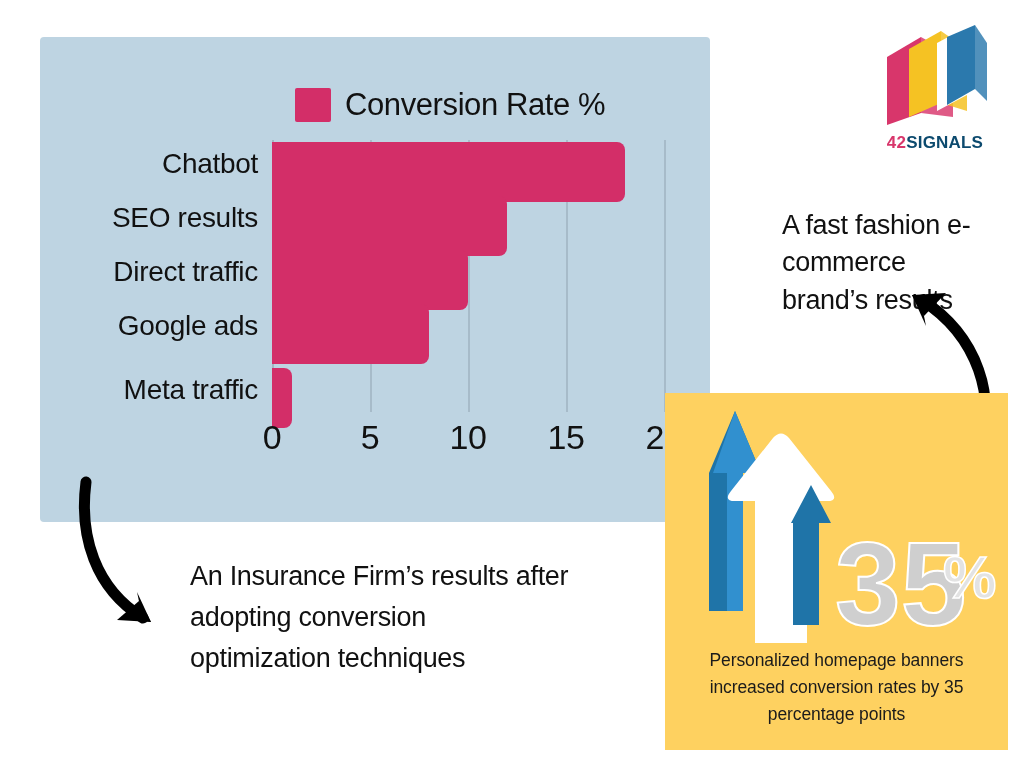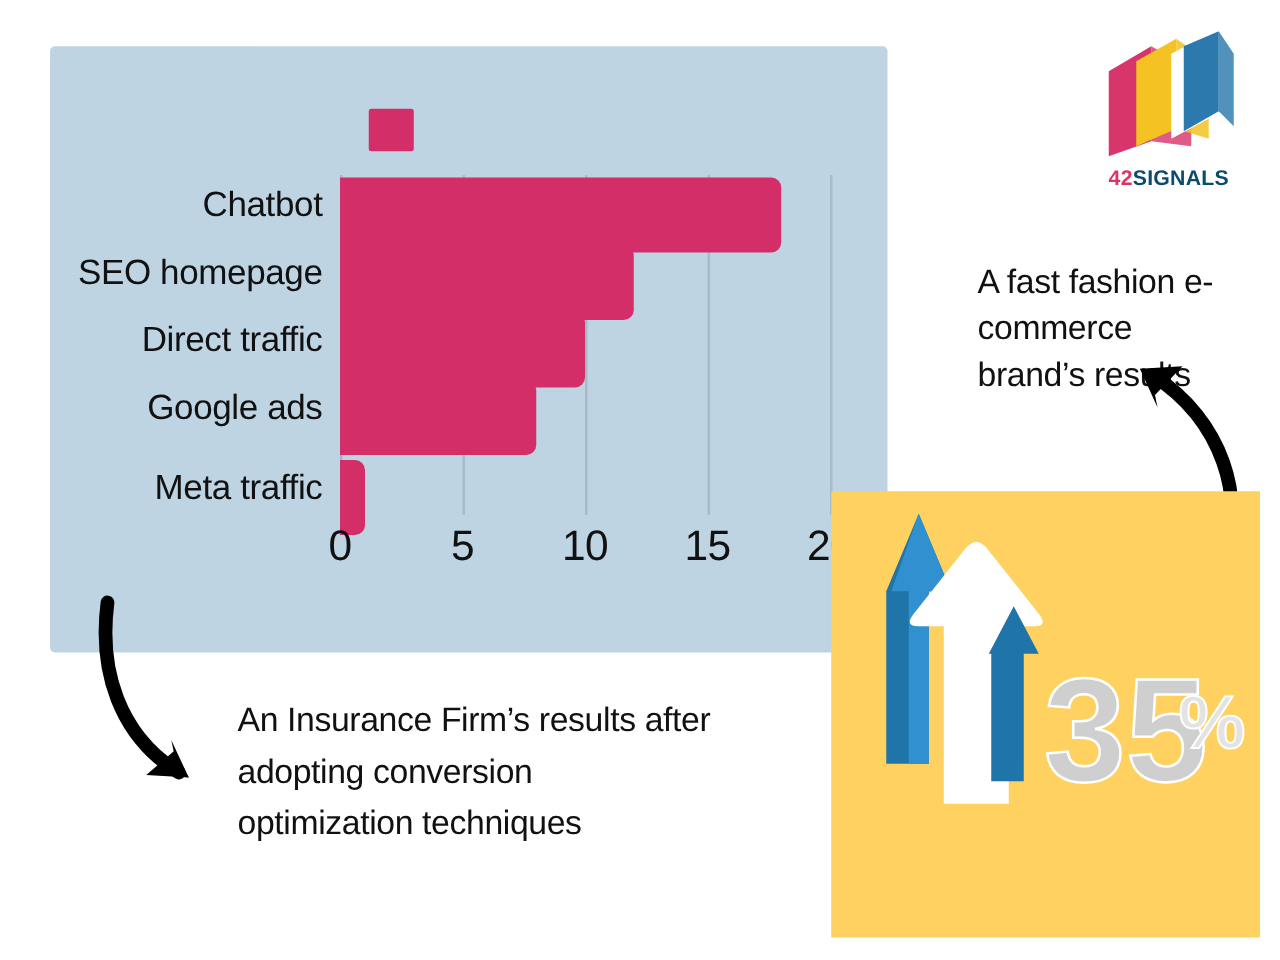--- a/index.html
+++ b/index.html
@@ -98,36 +98,37 @@
   .arrow-right{position:absolute;left:880px;top:278px;width:145px;height:185px;}
   .arrow-left svg,.arrow-right svg{display:block;overflow:visible;}
 </style>
 </head>
 <body style="--panelbg: #bed4e2; --bar: #d32e68; --yellow: #fed160;">
 
 <div class="chart-panel">
 
   <div class="legend">
     <span class="legend-swatch"></span>
+    <span class="legend-label">Conversion Rate %</span>
   </div>
 
   <div class="plot">
     <div class="axis-zero" style="left:0%"></div>
     <div class="gridline" style="left:25%"></div>
     <div class="gridline" style="left:50%"></div>
     <div class="gridline" style="left:75%"></div>
     <div class="gridline" style="left:100%"></div>
 
     <div class="rows">
       <div class="row" style="top:2px;right:0;">
         <span class="cat-label">Chatbot</span>
         <span class="bar" style="width:90%"></span>
       </div>
       <div class="row" style="top:56px;right:0;">
-        <span class="cat-label">SEO homepage</span>
+        <span class="cat-label">SEO results</span>
         <span class="bar" style="width:60%"></span>
       </div>
       <div class="row" style="top:110px;right:0;">
         <span class="cat-label">Direct traffic</span>
         <span class="bar" style="width:50%"></span>
       </div>
       <div class="row" style="top:164px;right:0;padding-left:28px;">
         <span class="cat-label">Google ads</span>
         <span class="bar" style="width:40%"></span>
       </div>
@@ -191,13 +192,14 @@
 
       <path d="M70,108 Q58,108 66,98 L108,45 Q116,36 124,45 L166,98 Q174,108 162,108
                L142,108 L142,250 L90,250 L90,108 Z" fill="#ffffff"></path>
 
       <path d="M146,130 L126,130 L146,92 L166,130 L154,130 L154,232 L128,232 L128,130 Z" fill="#1f74a8"></path>
 
       <text x="170" y="232" font-family="'Liberation Sans', sans-serif" font-size="118" font-weight="700" fill="#cfcfcf" stroke="#ffffff" stroke-width="2">35</text>
       <text x="278" y="205" font-family="'Liberation Sans', sans-serif" font-size="60" font-weight="700" fill="#e3e3e3" stroke="#ffffff" stroke-width="1.5">%</text>
     </svg>
   </div>
+  <div class="card-caption">Personalized homepage banners increased conversion rates by 35 percentage points</div>
 </div>
 
 </body></html>

